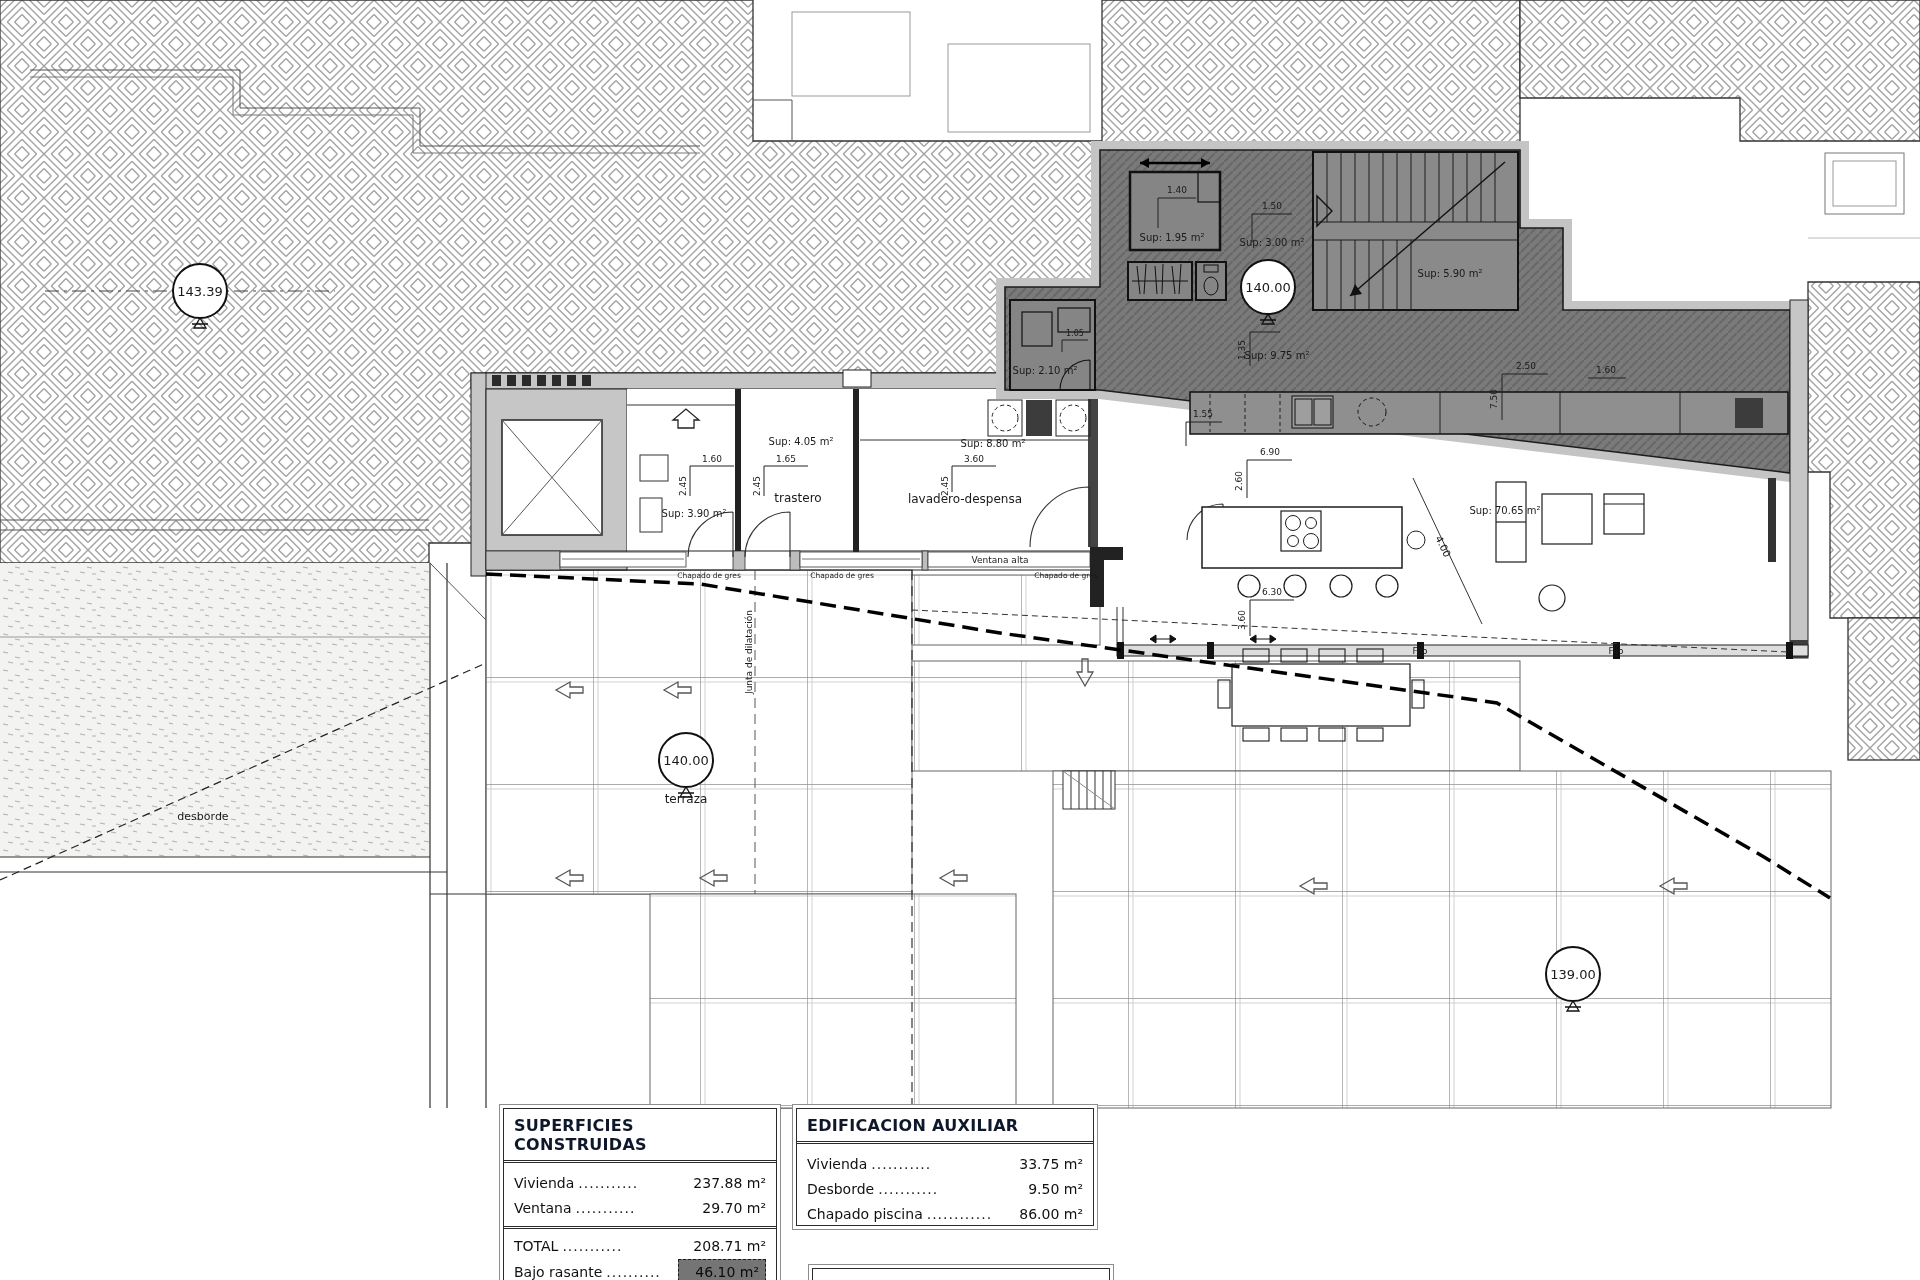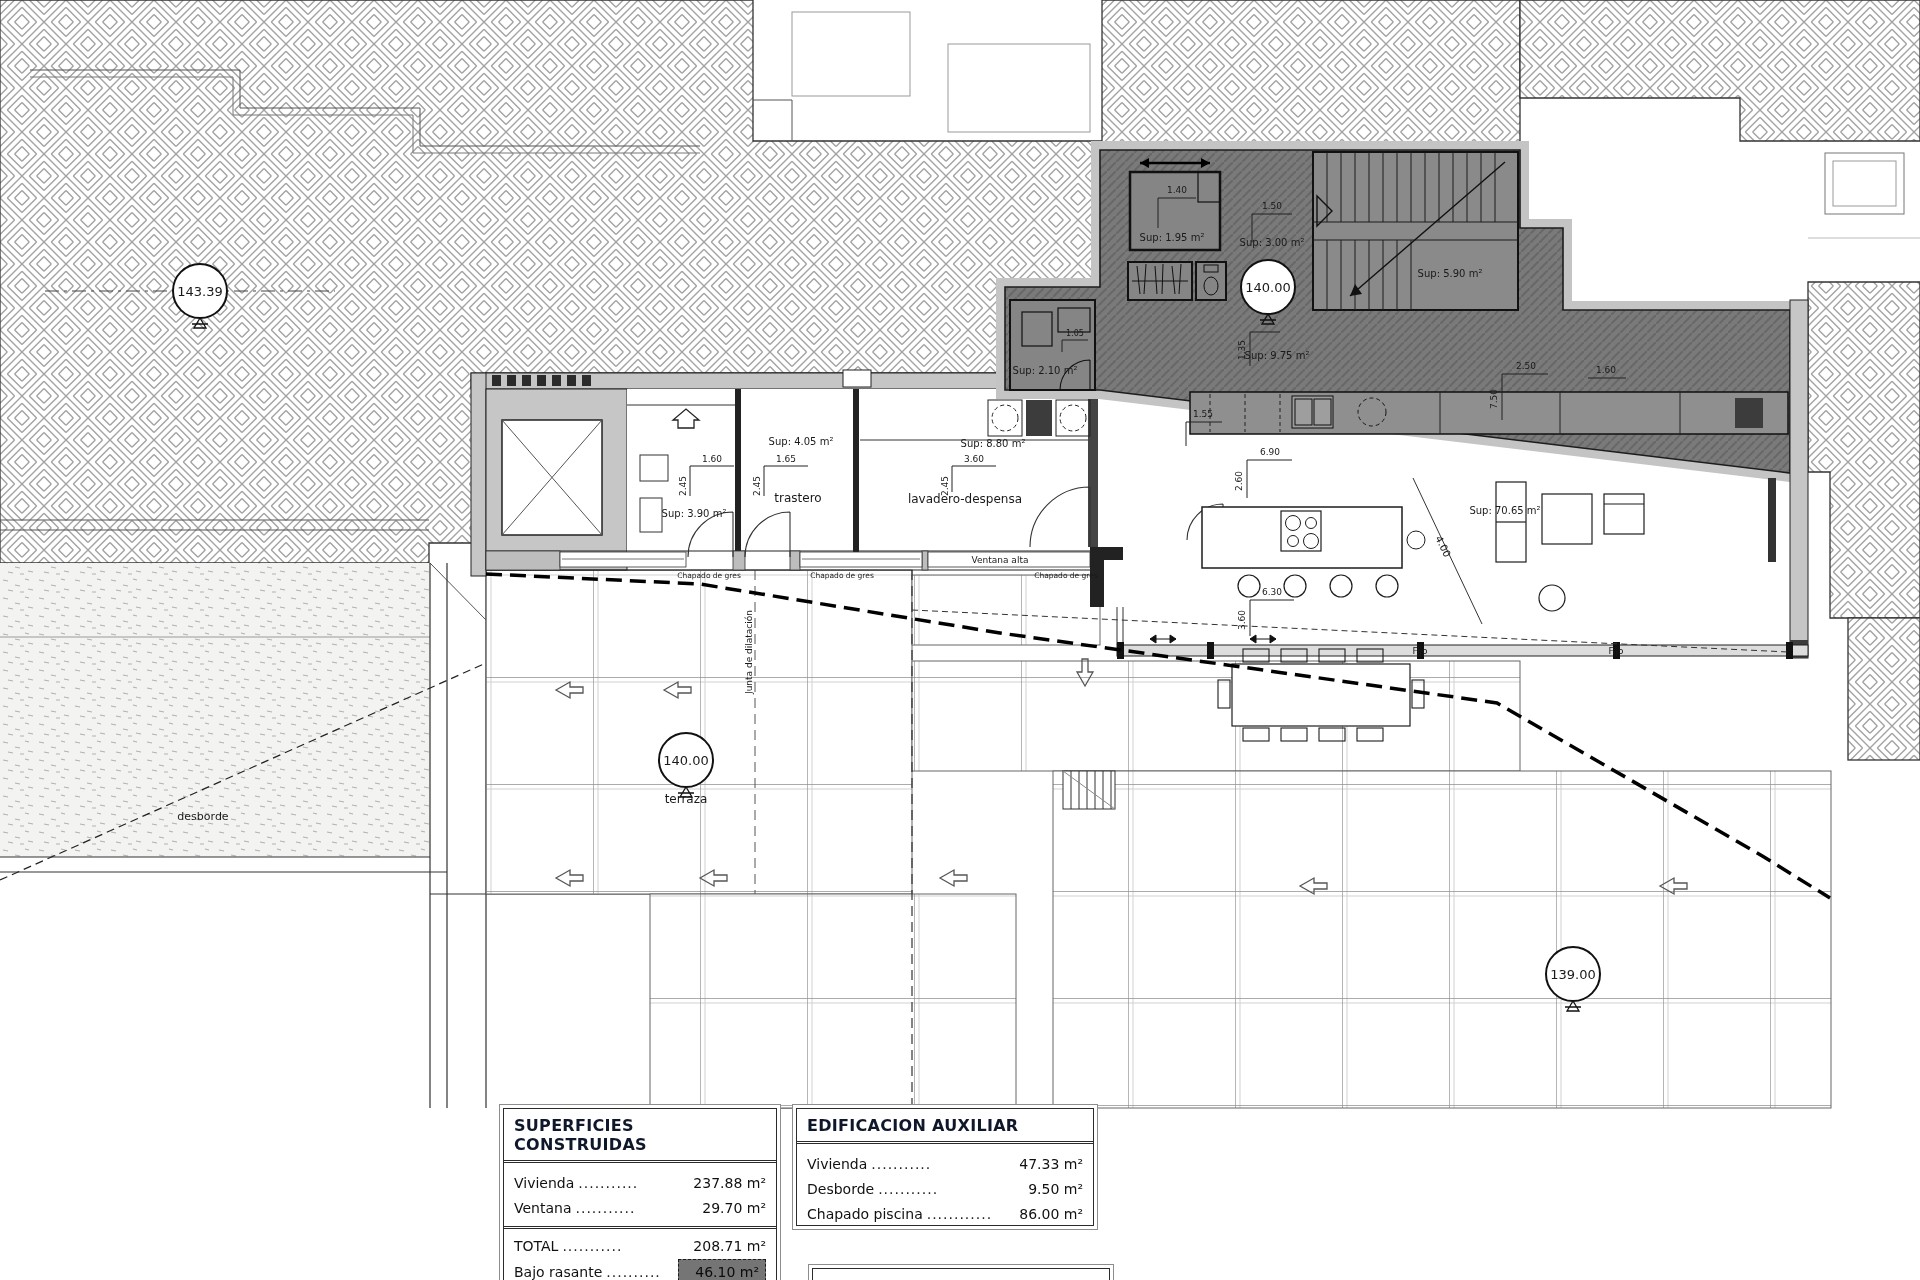--- a/index.html
+++ b/index.html
@@ -377,21 +377,21 @@
     </div>
   </div>
 </div>
 
 <div class="box" style="left:796px;top:1108px;width:296px;height:116px;">
   <div class="hd">EDIFICACION AUXILIAR</div>
   <div class="bd">
     <div class="trow">
       <span class="lb">Vivienda</span>
       <span class="dt">...........</span>
-      <span class="vl">47.33 m²</span>
+      <span class="vl">33.75 m²</span>
     </div>
     <div class="trow">
       <span class="lb">Desborde</span>
       <span class="dt">...........</span>
       <span class="vl">9.50 m²</span>
     </div>
     <div class="trow">
       <span class="lb">Chapado piscina</span>
       <span class="dt">............</span>
       <span class="vl">86.00 m²</span>

